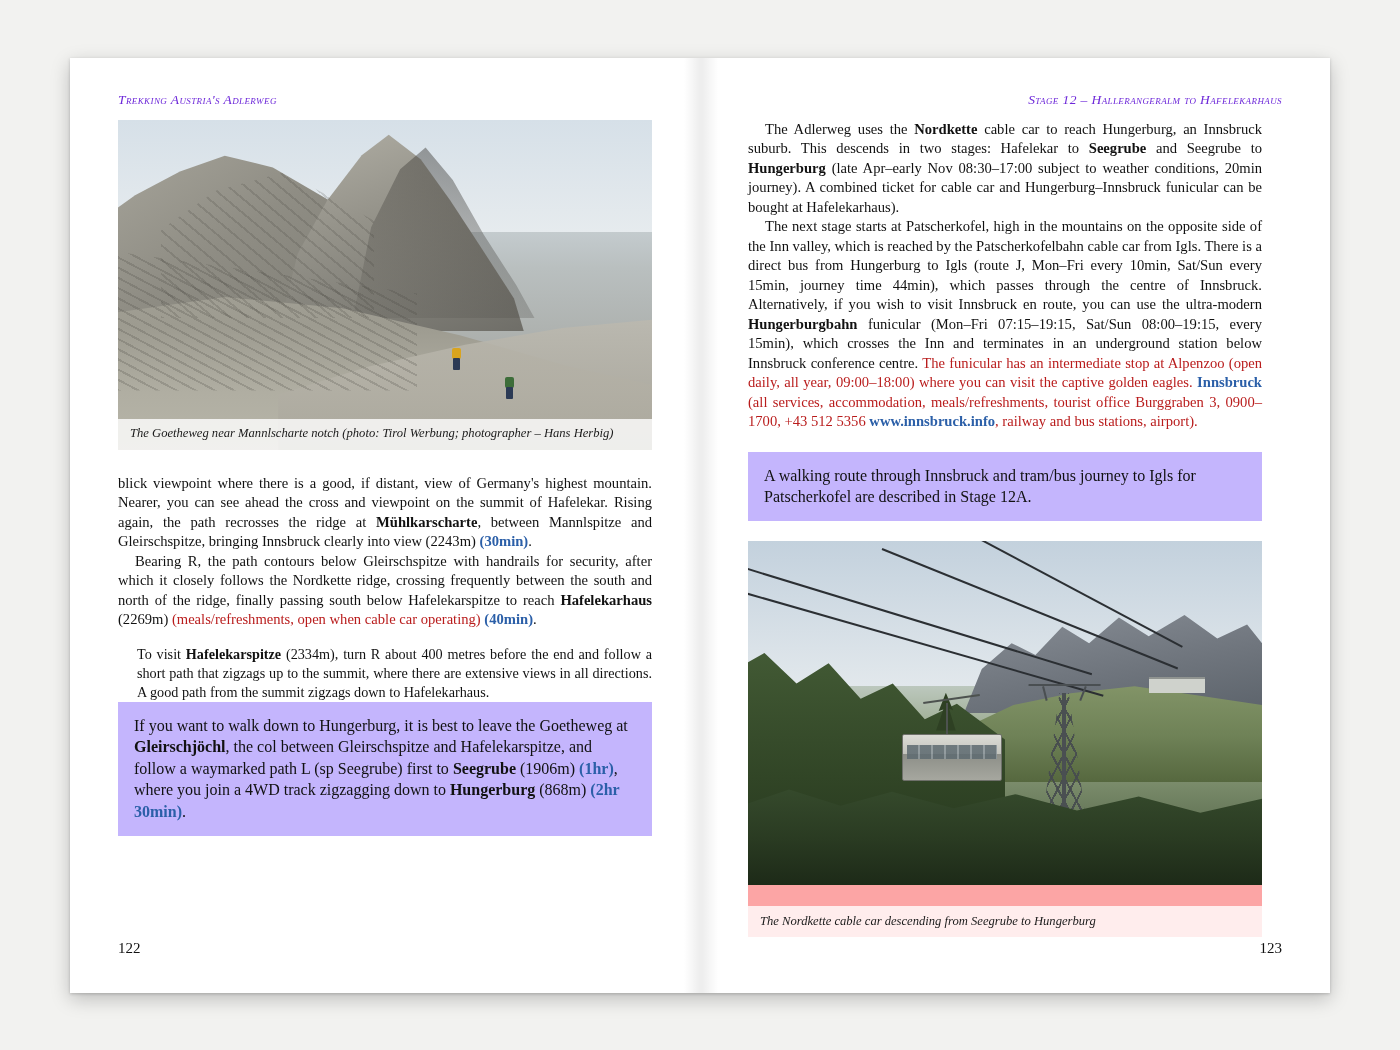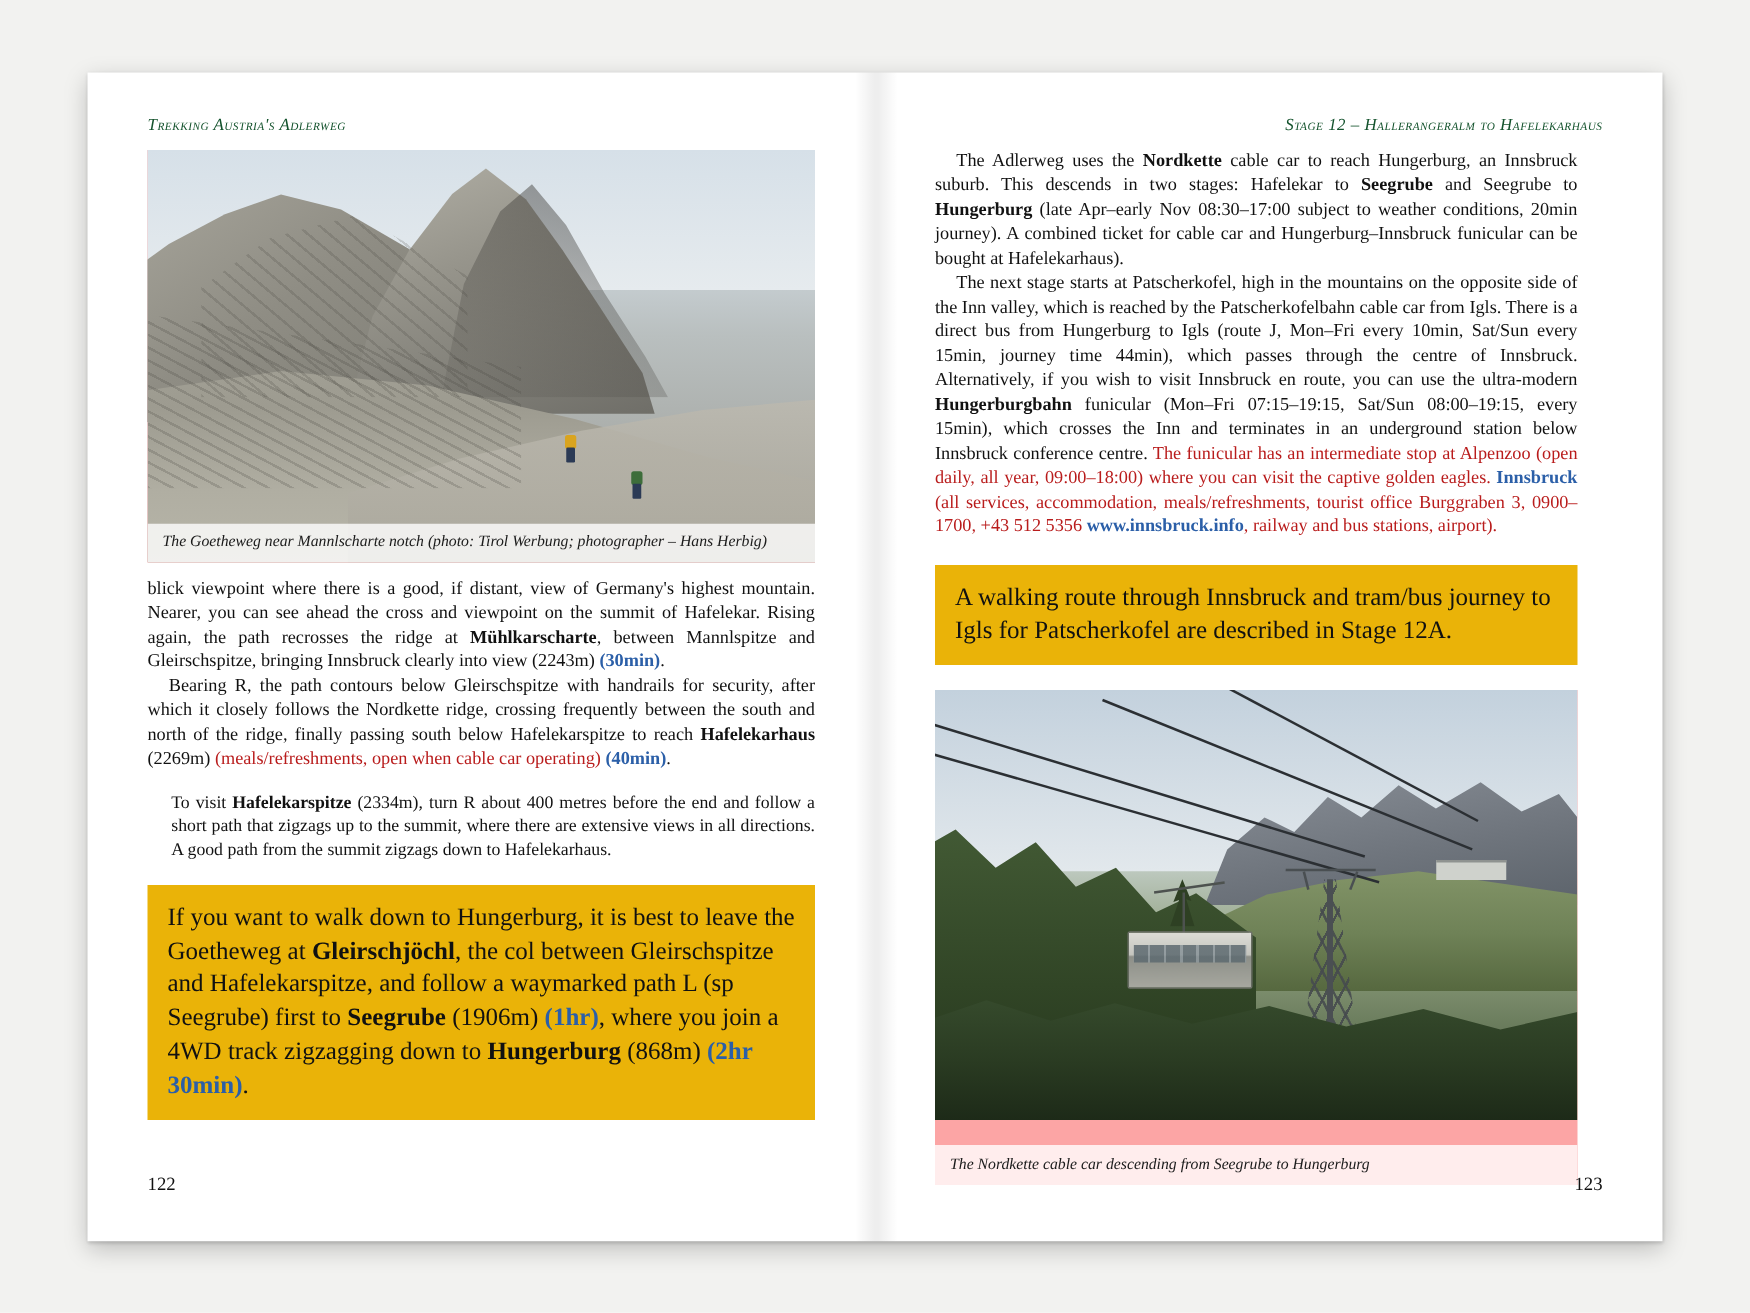--- a/index.html
+++ b/index.html
@@ -42,21 +42,21 @@
   .page-right { left: 630px; width: 630px; }
 
   .running-head {
     position: absolute;
     top: 34px;
     font-family: "Liberation Serif", serif;
     font-style: italic;
     font-variant: small-caps;
     font-size: 13.5px;
     letter-spacing: 0.4px;
-    color: #14532d;
+    color: #6d28d9;
   }
   .running-head.left  { left: 48px; }
   .running-head.right { right: 48px; text-align: right; }
 
   .folio {
     position: absolute;
     bottom: 36px;
     font-size: 15px;
     color: #111;
     font-family: "Liberation Serif", serif;
@@ -105,23 +105,23 @@
     background: rgba(255,255,255,0.80);
     font-style: italic;
     font-size: 12.6px;
     line-height: 1.25;
     color: #1a1a1a;
   }
 
   
   .infobox {
     box-sizing: border-box;
-    background: #eab308;
+    background: #c4b5fd;
     padding: 13px 16px 14px 16px;
-    font-size: 20px;
+    font-size: 16px;
     line-height: 1.34;
     color: #111;
     text-align: left;
   }
 
   .indented-block {
     margin-left: 19px;
     width: 515px;
     font-size: 14.2px;
     line-height: 1.34;
@@ -305,29 +305,29 @@
               <div class="legs"></div>
           </div>
           <div class="hiker hiker-2">
             <div class="pack"></div>
               <div class="legs"></div>
           </div>
         </div>
         <div class="caption">The Goetheweg near Mannlscharte notch (photo: Tirol Werbung; photographer – Hans Herbig)</div>
       </div>
 
-      <p style="margin-top:12px;">blick viewpoint where there is a good, if distant, view of Germany's highest mountain. Nearer, you can see ahead the cross and viewpoint on the summit of Hafelekar. Rising again, the path recrosses the ridge at <b>Mühlkarscharte</b>, between Mannlspitze and Gleirschspitze, bringing Innsbruck clearly into view (2243m) <span class="blue-bold">(30min)</span>.</p>
+      <p style="margin-top:24px;">blick viewpoint where there is a good, if distant, view of Germany's highest mountain. Nearer, you can see ahead the cross and viewpoint on the summit of Hafelekar. Rising again, the path recrosses the ridge at <b>Mühlkarscharte</b>, between Mannlspitze and Gleirschspitze, bringing Innsbruck clearly into view (2243m) <span class="blue-bold">(30min)</span>.</p>
 
       <p class="indent">Bearing R, the path contours below Gleirschspitze with handrails for security, after which it closely follows the Nordkette ridge, crossing frequently between the south and north of the ridge, finally passing south below Hafelekarspitze to reach <b>Hafelekarhaus</b> (2269m) <span class="blue">(meals/refreshments, open when cable car operating)</span> <span class="blue-bold">(40min)</span>.</p>
 
       <div class="indented-block" style="margin-top:15px;">
         To visit <b>Hafelekarspitze</b> (2334m), turn R about 400 metres before the end and follow a short path that zigzags up to the summit, where there are extensive views in all directions. A good path from the summit zigzags down to Hafelekarhaus.
       </div>
 
-      <div class="infobox" style="margin-top:18px; width:534px;">
+      <div class="infobox" style="width:534px;">
         If you want to walk down to Hungerburg, it is best to leave the Goetheweg at <b>Gleirschjöchl</b>, the col between Gleirschspitze and Hafelekarspitze, and follow a waymarked path L (sp Seegrube) first to <b>Seegrube</b> (1906m) <span class="blue-bold">(1hr)</span>, where you join a 4WD track zigzagging down to <b>Hungerburg</b> (868m) <span class="blue-bold">(2hr 30min)</span>.
       </div>
 
     </div>
 
     <div class="folio left">122</div>
   </div>
 
   <div class="page page-right">
 

